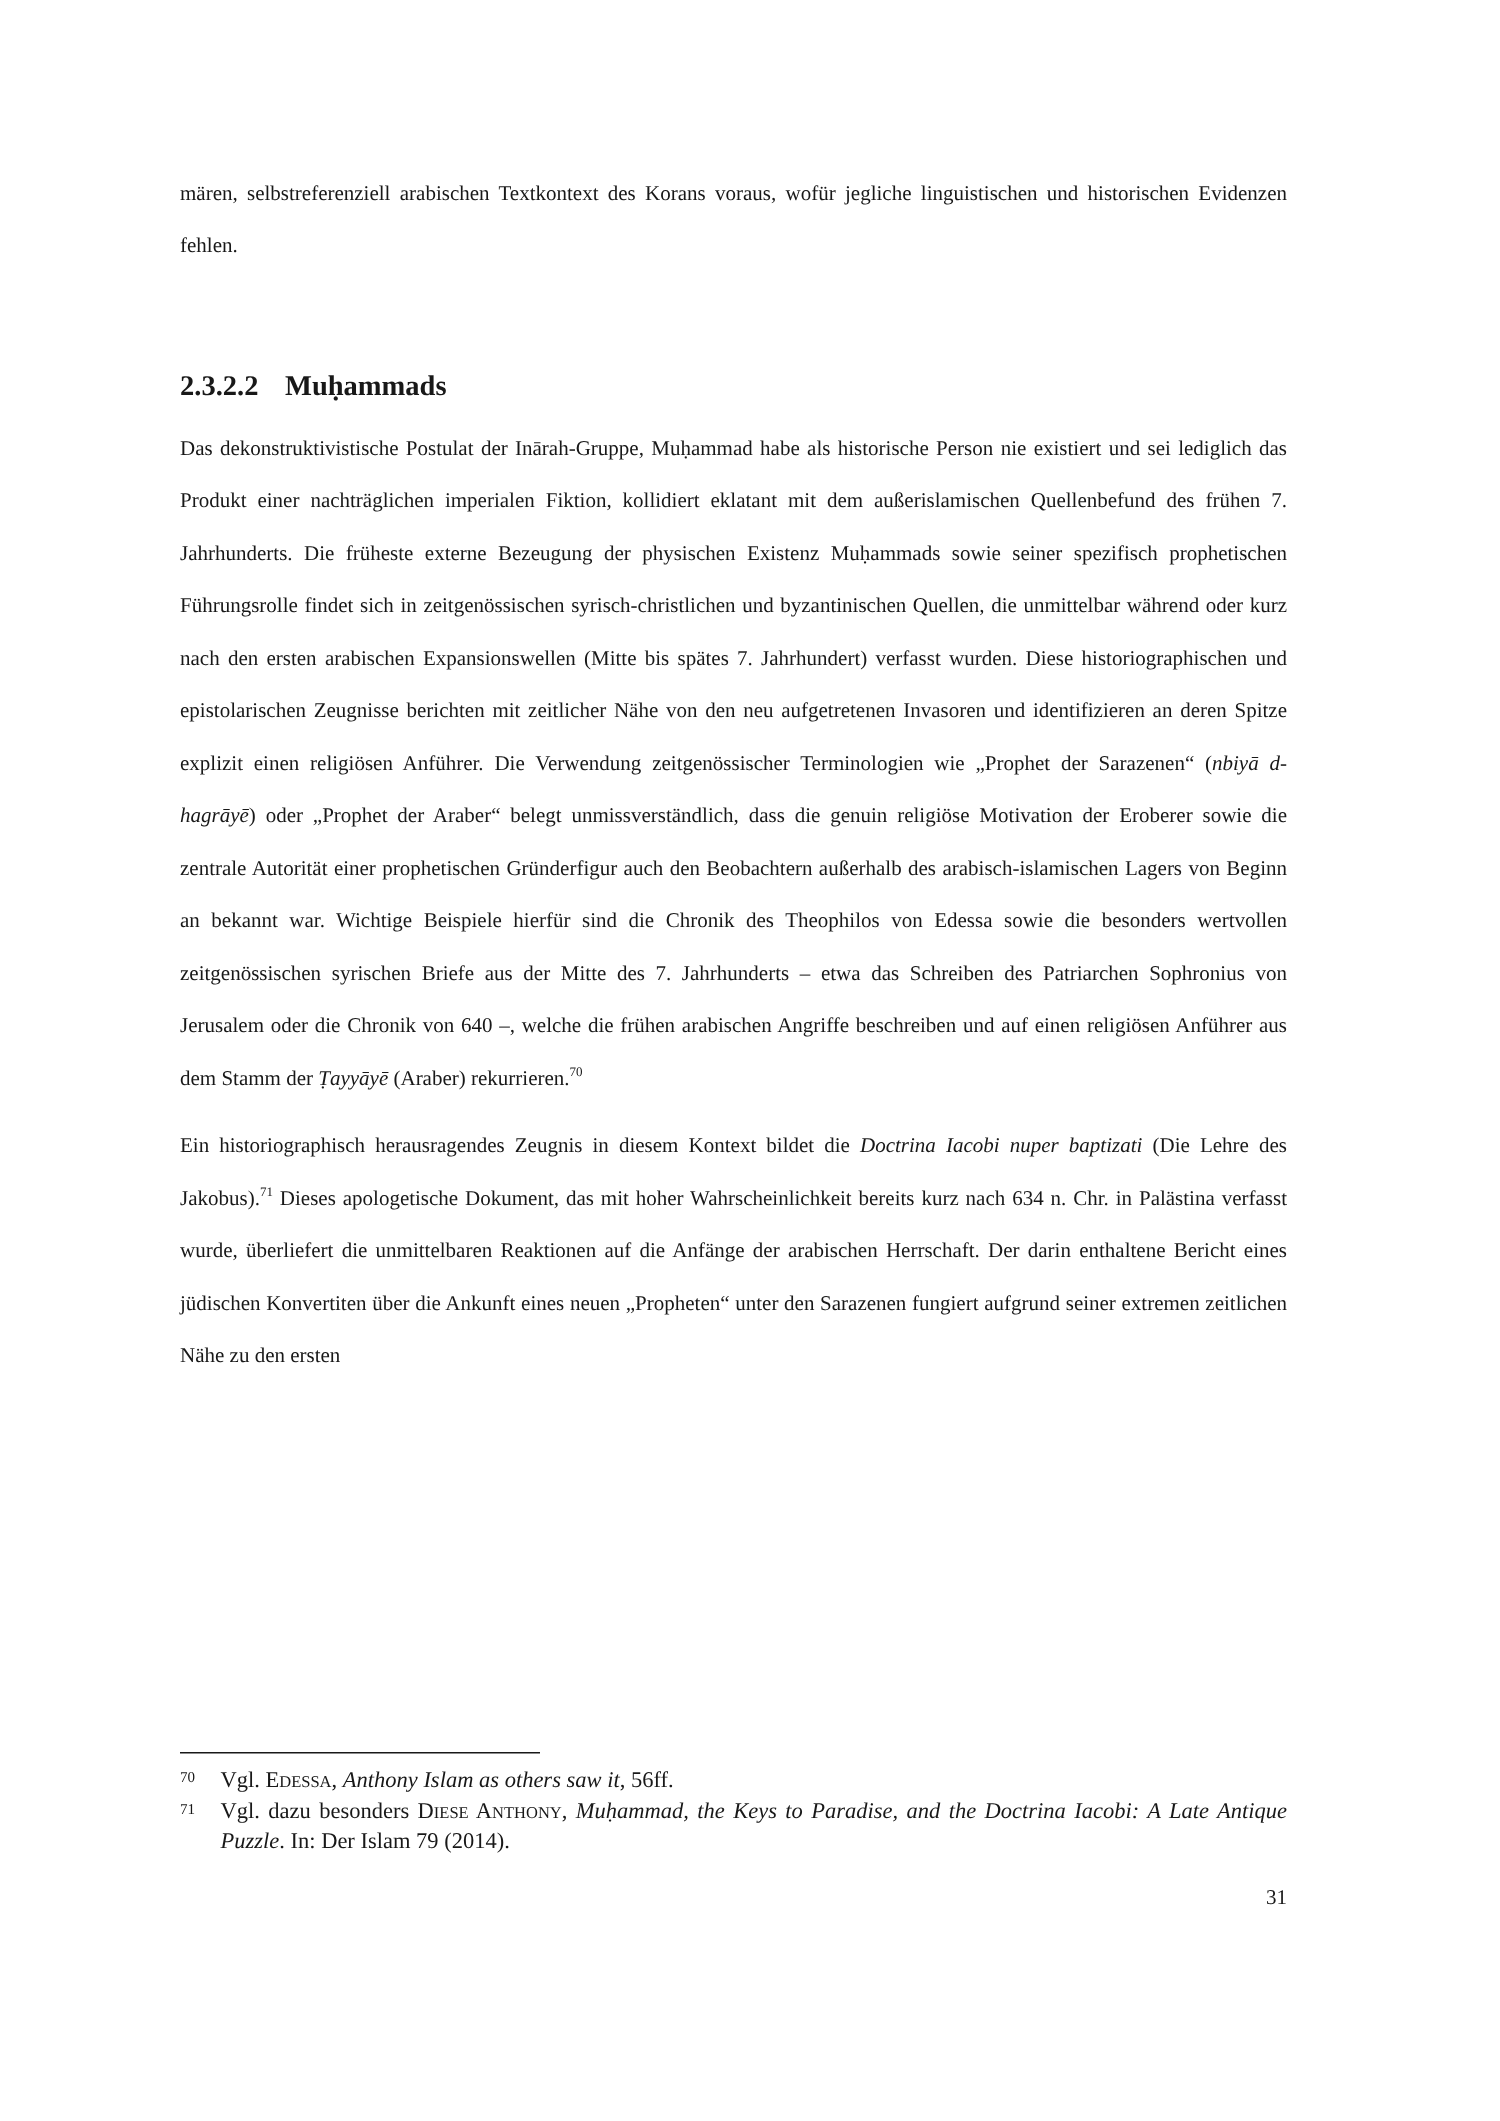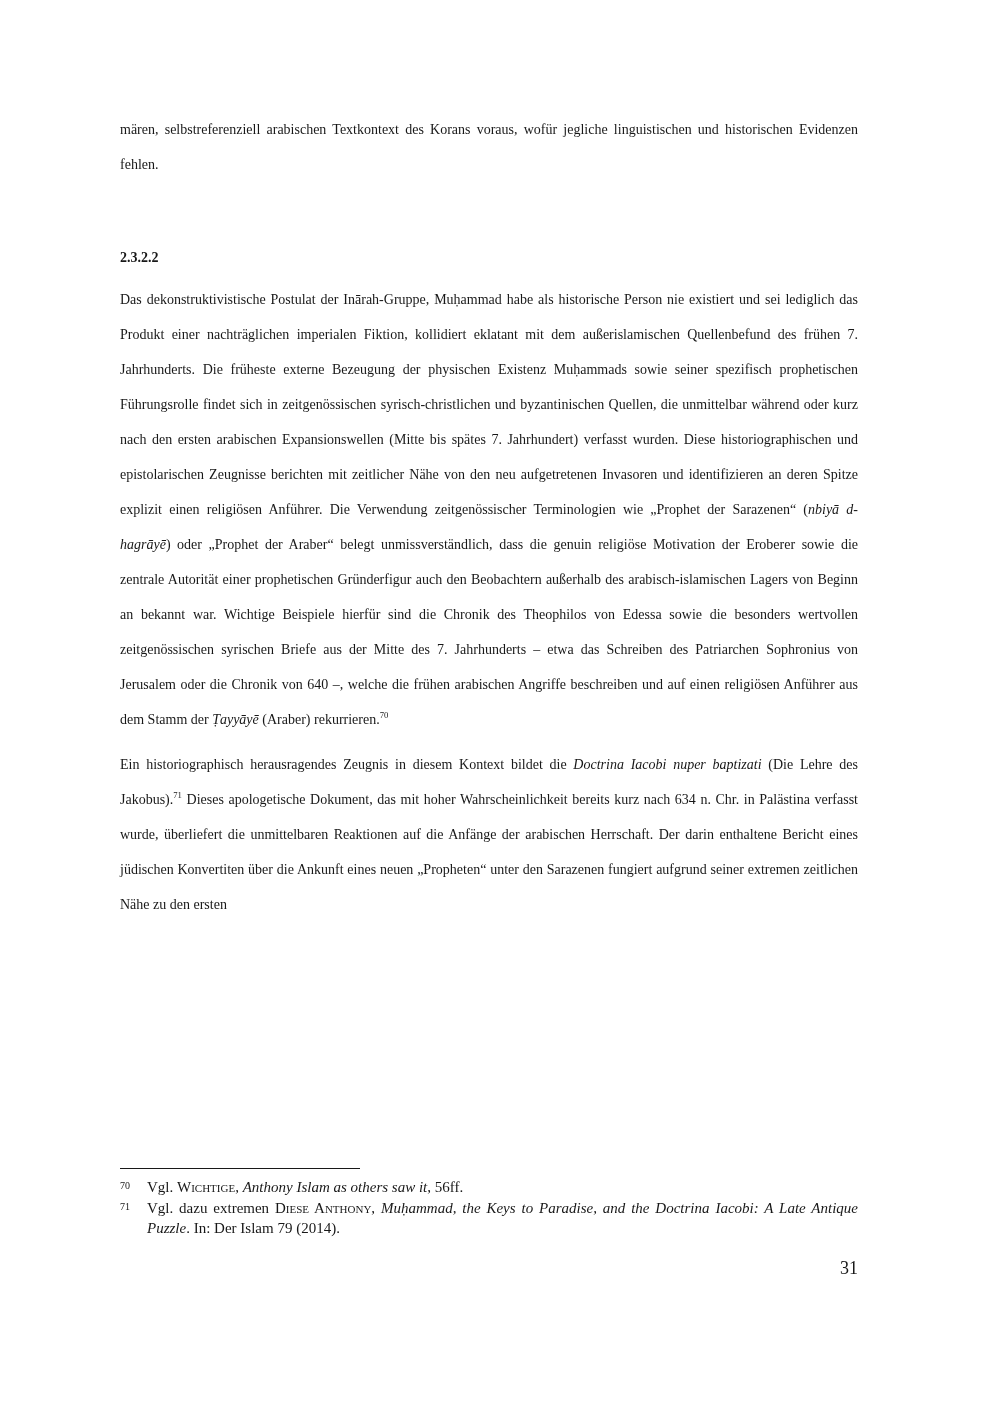--- a/index.html
+++ b/index.html
@@ -22,21 +22,21 @@
     font-size: 14px;
     line-height: 35px;
     text-align: justify;
     margin: 0;
     hyphens: auto;
     -webkit-hyphens: auto;
   }
   .intro-para { margin-bottom: 58px; }
   .heading {
     display: flex;
-    font-size: 14px;
+    font-size: 19px;
     line-height: 36px;
     font-weight: bold;
     margin: 0 0 6px 0;
   }
   .heading-number { width: 70px; flex: none; }
   .heading-body { flex: 1; }
   .heading-line1 { text-align: justify; text-align-last: justify; }
   .heading-line2 { text-align: left; }
   .body-para { margin-bottom: 10px; font-family: Liberation Serif, serif; }
   .run-i { font-style: italic; }
@@ -70,53 +70,54 @@
     position: absolute;
     left: 0;
     top: -1px;
     font-size: 10px;
     vertical-align: super;
   }
   .page-number {
     position: absolute;
     right: 142px;
     top: 1258px;
-    font-size: 18px;
+    font-size: 14px;
   }
 </style>
 </head>
 <body>
 
 <div class="page">
 
   <div class="content">
 
     <p class="para intro-para"><span>mären, selbstreferenziell arabischen Textkontext des Korans voraus, wofür jegliche linguistischen und historischen Evidenzen fehlen.</span></p>
 
     <div class="heading">
       <span class="heading-number">2.3.2.2</span>
       <div class="heading-body">
+        <div class="heading-line2">Muḥammads</div>
       </div>
     </div>
 
     <p class="para body-para"><span>Das dekonstruktivistische Postulat der Inārah-Gruppe, Muḥammad habe als historische Person nie existiert und sei lediglich das Produkt einer nachträglichen imperialen Fiktion, kollidiert eklatant mit dem außerislamischen Quellenbefund des frühen 7. Jahrhunderts. Die früheste externe Bezeugung der physischen Existenz Muḥammads sowie seiner spezifisch prophetischen Führungsrolle findet sich in zeitgenössischen syrisch-christlichen und byzantinischen Quellen, die unmittelbar während oder kurz nach den ersten arabischen Expansionswellen (Mitte bis spätes 7. Jahrhundert) verfasst wurden. Diese historiographischen und epistolarischen Zeugnisse berichten mit zeitlicher Nähe von den neu aufgetretenen Invasoren und identifizieren an deren Spitze explizit einen religiösen Anführer. Die Verwendung zeitgenössischer Terminologien wie „Prophet der Sarazenen“ (</span><span class="run-i">nbiyā d-hagrāyē</span><span>) oder „Prophet der Araber“ belegt unmissverständlich, dass die genuin religiöse Motivation der Eroberer sowie die zentrale Autorität einer prophetischen Gründerfigur auch den Beobachtern außerhalb des arabisch-islamischen Lagers von Beginn an bekannt war. Wichtige Beispiele hierfür sind die Chronik des Theophilos von Edessa sowie die besonders wertvollen zeitgenössischen syrischen Briefe aus der Mitte des 7. Jahrhunderts – etwa das Schreiben des Patriarchen Sophronius von Jerusalem oder die Chronik von 640 –, welche die frühen arabischen Angriffe beschreiben und auf einen religiösen Anführer aus dem Stamm der </span><span class="run-i">Ṭayyāyē</span><span> (Araber) rekurrieren.</span><span class="run-sup">70</span></p>
 
     <p class="para body-para"><span>Ein historiographisch herausragendes Zeugnis in diesem Kontext bildet die </span><span class="run-i">Doctrina Iacobi nuper baptizati</span><span> (Die Lehre des Jakobus).</span><span class="run-sup">71</span><span> Dieses apologetische Dokument, das mit hoher Wahrscheinlichkeit bereits kurz nach 634 n. Chr. in Palästina verfasst wurde, überliefert die unmittelbaren Reaktionen auf die Anfänge der arabischen Herrschaft. Der darin enthaltene Bericht eines jüdischen Konvertiten über die Ankunft eines neuen „Propheten“ unter den Sarazenen fungiert aufgrund seiner extremen zeitlichen Nähe zu den ersten</span></p>
 
   </div>
 
   <div class="footnote-area">
     <div class="footnote-rule"></div>
 
     <p class="footnote">
       <span class="fn-marker">70</span>
-      <span class="fn-text"><span>Vgl. </span><span class="run-sc">Wichtige</span><span>, </span><span class="run-i">Anthony Islam as others saw it</span><span>, 56ff.</span></span>
+      <span class="fn-text"><span>Vgl. </span><span class="run-sc">Edessa</span><span>, </span><span class="run-i">Anthony Islam as others saw it</span><span>, 56ff.</span></span>
     </p>
 
     <p class="footnote">
       <span class="fn-marker">71</span>
-      <span class="fn-text"><span>Vgl. dazu extremen </span><span class="run-sc">Diese Anthony</span><span>, </span><span class="run-i">Muḥammad, the Keys to Paradise, and the Doctrina Iacobi: A Late Antique Puzzle</span><span>. In: Der Islam 79 (2014).</span></span>
+      <span class="fn-text"><span>Vgl. dazu besonders </span><span class="run-sc">Diese Anthony</span><span>, </span><span class="run-i">Muḥammad, the Keys to Paradise, and the Doctrina Iacobi: A Late Antique Puzzle</span><span>. In: Der Islam 79 (2014).</span></span>
     </p>
   </div>
 
   <div class="page-number">31</div>
 
 </div>
 
 </body></html>

